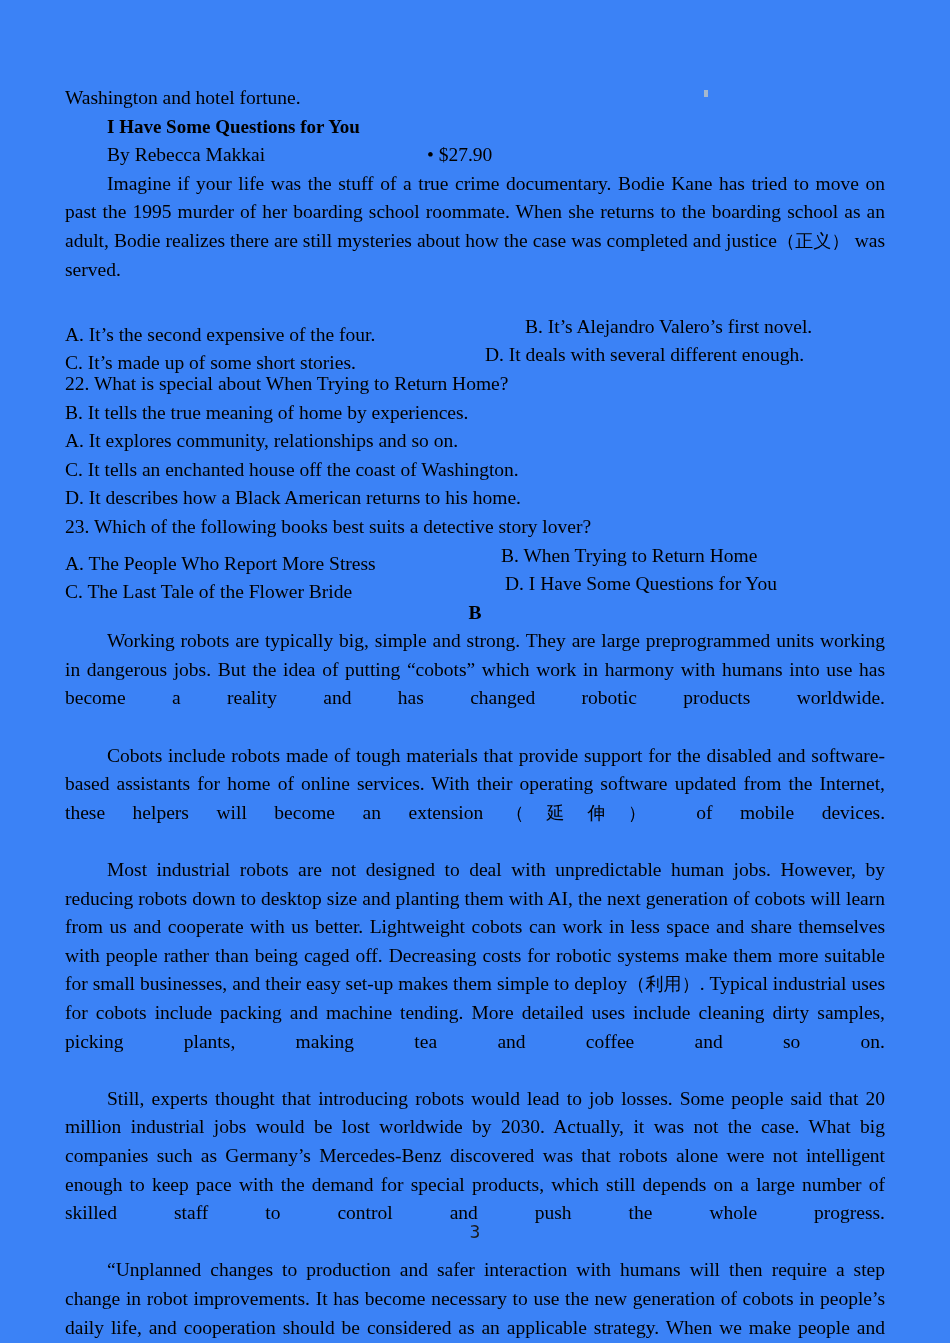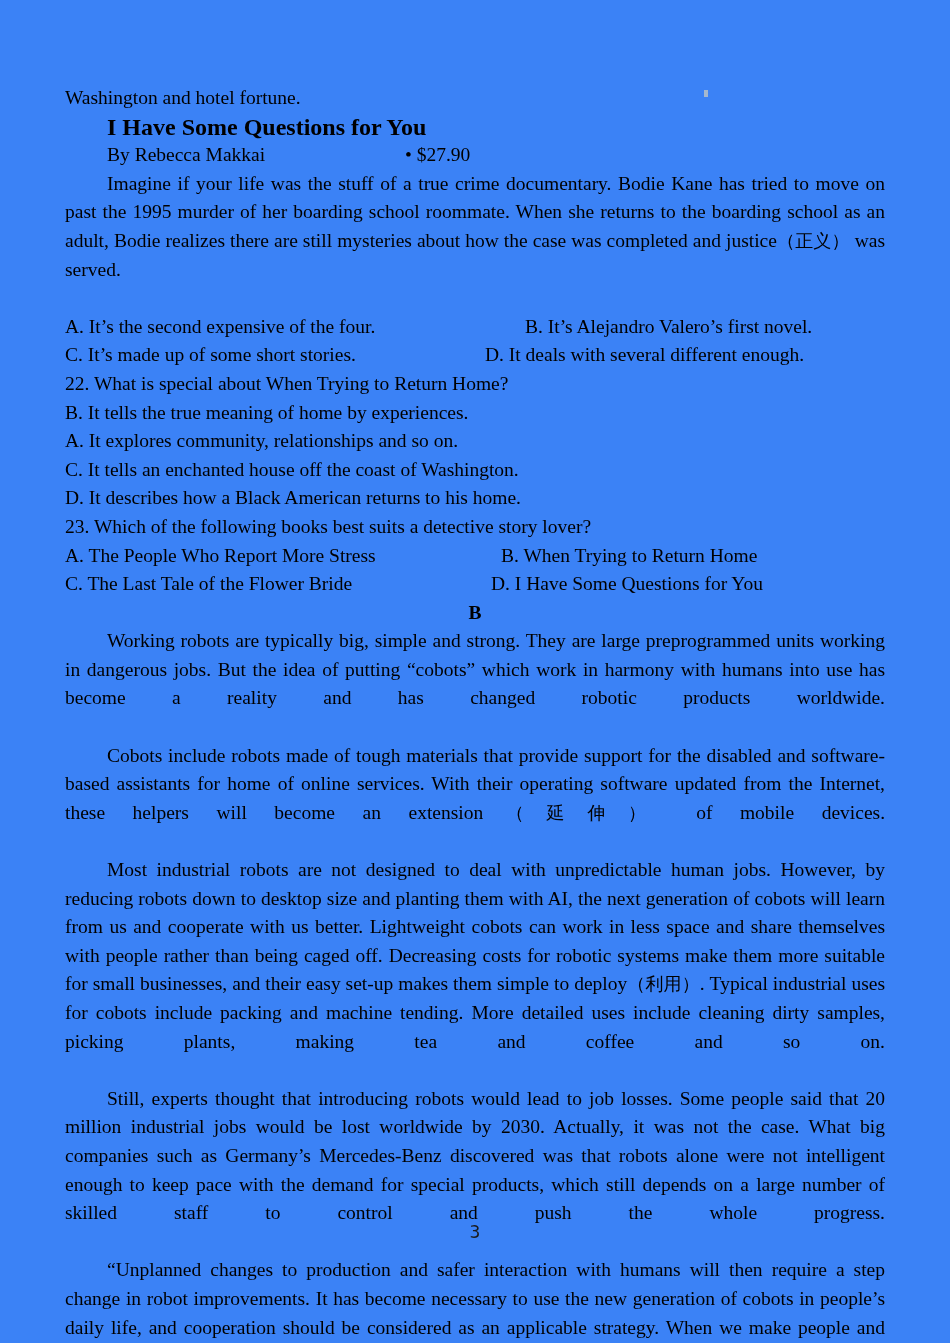--- a/index.html
+++ b/index.html
@@ -42,56 +42,56 @@
   
   .para:after {
     content: "";
     display: inline-block;
     width: 100%;
   }
   .para.nojust:after {
     content: none;
   }
   .booktitle {
-    font-size: 24px;
+    font-size: 19px;
     line-height: 28.6px;
     font-weight: bold;
     margin: 0;
     padding-left: 42px;
   }
   .byline {
     font-size: 19.5px;
     line-height: 28.6px;
     margin: 0;
     padding-left: 42px;
     position: relative;
   }
   .byline .price {
     position: absolute;
-    left: 340px;
+    left: 362px;
     top: 0;
     white-space: pre;
   }
   .qline {
     font-size: 19.5px;
     line-height: 28.6px;
     margin: 0;
     white-space: pre-wrap;
   }
   .optrow {
     font-size: 19.5px;
     line-height: 28.6px;
     margin: 0;
     position: relative;
     height: 28.6px;
   }
   .optrow .opt-a {
     position: absolute;
     left: 0;
-    top: 0;
+    top: 8px;
     white-space: pre;
   }
   .optrow .opt-b {
     position: absolute;
     top: 0;
     white-space: pre;
   }
   .sec-header {
     font-size: 19.5px;
     line-height: 28.6px;
@@ -158,21 +158,21 @@
     <div class="qline">C. It tells an enchanted house off the coast of Washington.</div>
     <div class="qline">D. It describes how a Black American returns to his home.</div>
 
     <div class="qline">23. Which of the following books best suits a detective story lover?</div>
     <div class="optrow">
       <span class="opt-a">A. The People Who Report More Stress</span>
       <span class="opt-b" style="left: 436px;">B. When Trying to Return Home</span>
     </div>
     <div class="optrow">
       <span class="opt-a">C. The Last Tale of the Flower Bride</span>
-      <span class="opt-b" style="left: 426px;">D. I Have Some Questions for You</span>
+      <span class="opt-b" style="left: 440px;">D. I Have Some Questions for You</span>
     </div>
 
     <div class="sec-header">B</div>
 
     <p class="para">Working robots are typically big, simple and strong. They are large preprogrammed units working in dangerous jobs. But the idea of putting “cobots” which work in harmony with humans into use has become a reality and has changed robotic products worldwide.</p>
     <p class="para">Cobots include robots made of tough materials that provide support for the disabled and software-based assistants for home of online services. With their operating software updated from the Internet, these helpers will become an extension<span class="cn">（延伸）</span> of mobile devices.</p>
     <p class="para">Most industrial robots are not designed to deal with unpredictable human jobs. However, by reducing robots down to desktop size and planting them with AI, the next generation of cobots will learn from us and cooperate with us better. Lightweight cobots can work in less space and share themselves with people rather than being caged off. Decreasing costs for robotic systems make them more suitable for small businesses, and their easy set-up makes them simple to deploy<span class="cn">（利用）</span>. Typical industrial uses for cobots include packing and machine tending. More detailed uses include cleaning dirty samples, picking plants, making tea and coffee and so on.</p>
     <p class="para">Still, experts thought that introducing robots would lead to job losses. Some people said that 20 million industrial jobs would be lost worldwide by 2030. Actually, it was not the case. What big companies such as Germany’s Mercedes-Benz discovered was that robots alone were not intelligent enough to keep pace with the demand for special products, which still depends on a large number of skilled staff to control and push the whole progress.</p>
     <p class="para nojust">“Unplanned changes to production and safer interaction with humans will then require a step change in robot improvements. It has become necessary to use the new generation of cobots in people’s daily life, and cooperation should be considered as an applicable strategy. When we make people and machines cooperate, we can produce many more products on one production line,” said Markus Schaefer,</p>
 

